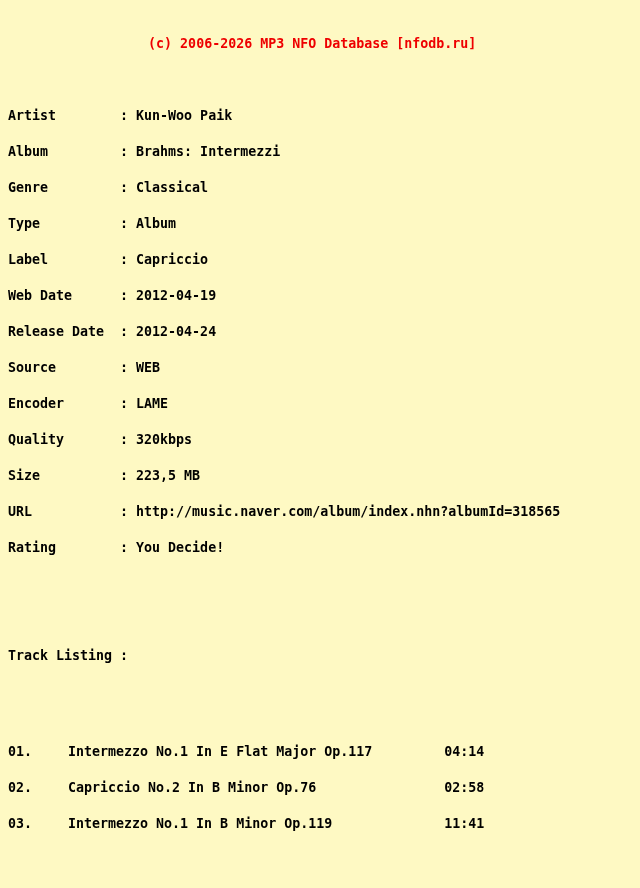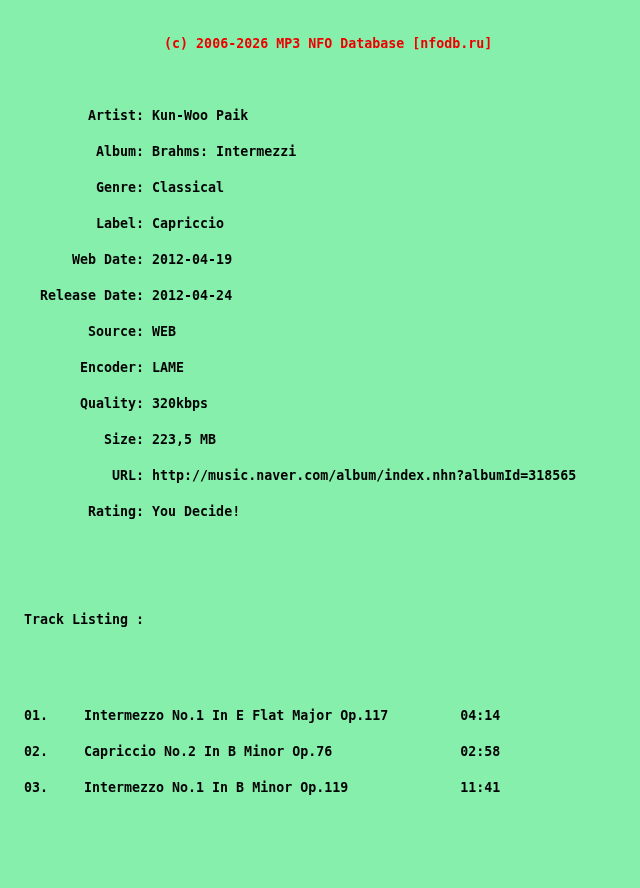--- a/index.html
+++ b/index.html
@@ -1,49 +1,50 @@
 <!DOCTYPE html>
 <html><head>
 <meta charset="utf-8">
 <style>
   html, body { margin: 0; padding: 0; background: #ffffff; }
   .nfo {
     position: relative;
     width: 640px;
     height: 888px;
     box-sizing: border-box;
-    background: #86efac;
+    background: #fef9c3;
     color: #000000;
     font-family: "DejaVu Sans Mono", "Liberation Mono", monospace;
     font-weight: 700;
     font-size: 13.3px;
     line-height: 12px;
-    padding: 2px 0 0 24px;
+    padding: 2px 0 0 8px;
     overflow: hidden;
     white-space: pre;
   }
   .line { height: 12px; }
   .header-line { color: #ee0000; margin-left: 17.5ch; }
-  .m-label { display: inline-block; width: 14ch; text-align: right; }
+  .m-label { display: inline-block; width: 14ch; }
   .t-num { display: inline-block; width: 4ch; }
   .t-title { display: inline-block; width: 47ch; margin-left: 28px; }
   .mt2 { margin-top: 24px; }
   .mt4 { margin-top: 36px; }
 </style>
 </head>
 <body>
 
 <div class="nfo">
 
   <div class="line header-line">(c) 2006-2026 MP3 NFO Database [nfodb.ru]</div>
 
   <div>
     <div class="line"><span class="m-label">Artist</span><span>: </span><span>Kun-Woo Paik</span></div>
     <div class="line"><span class="m-label">Album</span><span>: </span><span>Brahms: Intermezzi</span></div>
     <div class="line"><span class="m-label">Genre</span><span>: </span><span>Classical</span></div>
+    <div class="line"><span class="m-label">Type</span><span>: </span><span>Album</span></div>
     <div class="line"><span class="m-label">Label</span><span>: </span><span>Capriccio</span></div>
     <div class="line"><span class="m-label">Web Date</span><span>: </span><span>2012-04-19</span></div>
     <div class="line"><span class="m-label">Release Date</span><span>: </span><span>2012-04-24</span></div>
     <div class="line"><span class="m-label">Source</span><span>: </span><span>WEB</span></div>
     <div class="line"><span class="m-label">Encoder</span><span>: </span><span>LAME</span></div>
     <div class="line"><span class="m-label">Quality</span><span>: </span><span>320kbps</span></div>
     <div class="line"><span class="m-label">Size</span><span>: </span><span>223,5 MB</span></div>
     <div class="line"><span class="m-label">URL</span><span>: </span><span>http://music.naver.com/album/index.nhn?albumId=318565</span></div>
     <div class="line"><span class="m-label">Rating</span><span>: </span><span>You Decide!</span></div>
   </div>

